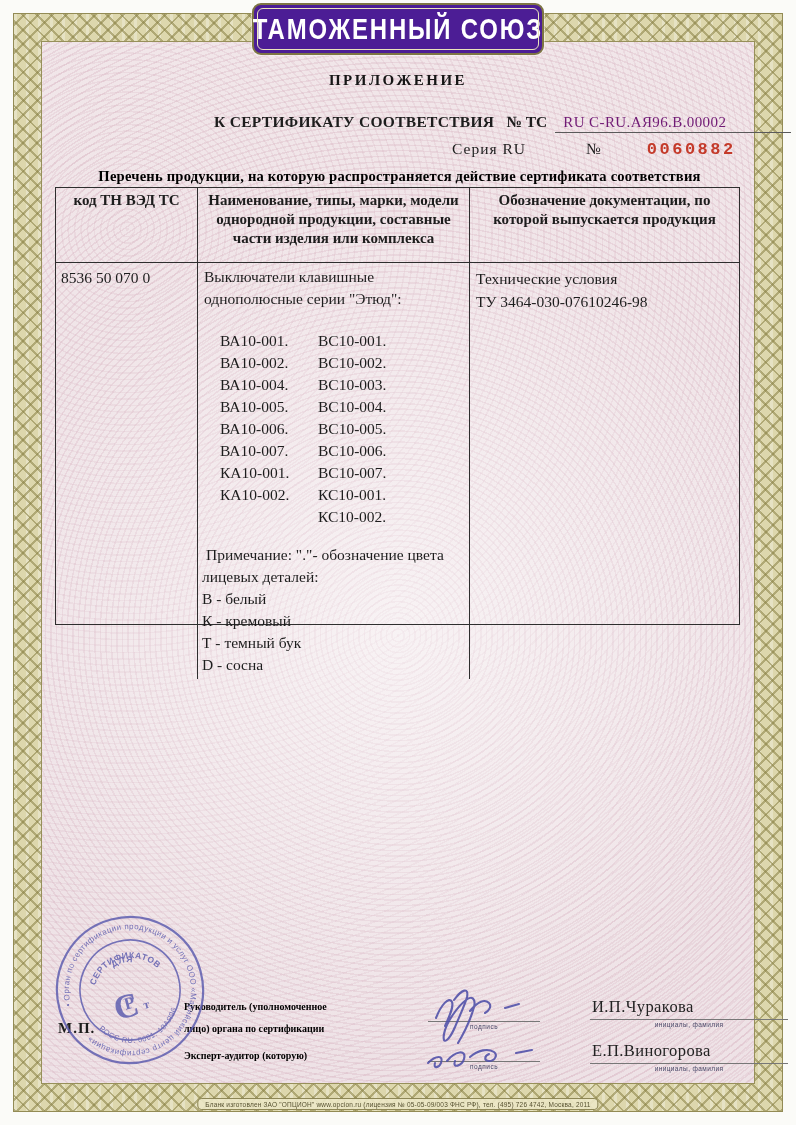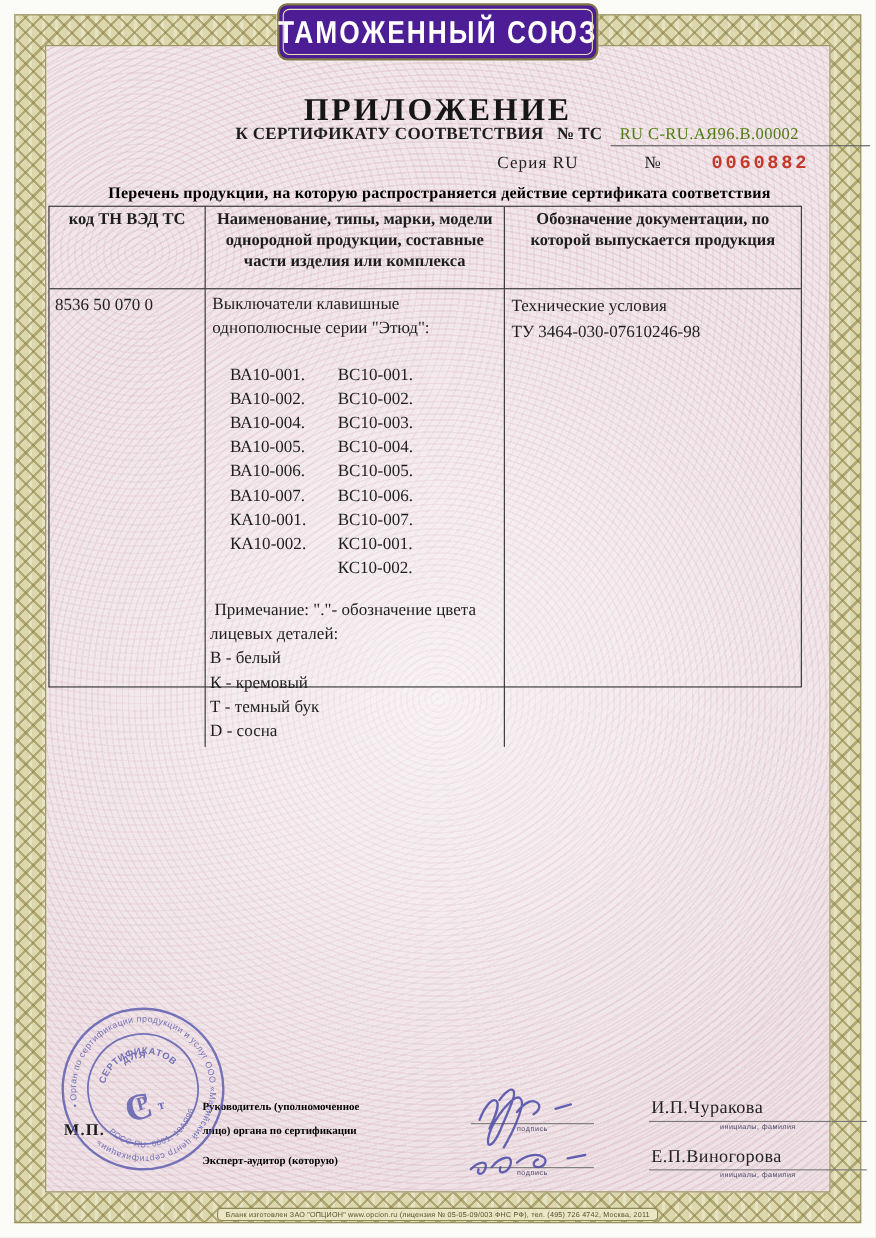--- a/index.html
+++ b/index.html
@@ -35,44 +35,44 @@
   }
   .banner::after{
     content:"";position:absolute;inset:3px;border:1.5px solid #eae4bb;border-radius:6px;
   }
   .banner-text{
     font-family:"Liberation Sans",sans-serif;font-weight:bold;font-size:26px;
     color:#fff;letter-spacing:2px;transform:scale(.92,1.1);white-space:nowrap;
   }
   
   .title{
-    position:absolute;top:84px;left:0;width:100%;text-align:center;
-    font-size:29px;font-weight:bold;letter-spacing:2.5px;color:#161616;
+    position:absolute;top:72px;left:0;width:100%;text-align:center;
+    font-size:15px;font-weight:bold;letter-spacing:2.5px;color:#161616;
   }
   .certline{position:absolute;top:113px;left:190px;display:flex;align-items:baseline;font-size:15.5px;}
   .certline .lbl{font-weight:bold;margin-right:12px;letter-spacing:.3px;margin-left:24px;}
   .certline .no{font-weight:bold;margin-right:8px;}
   .certline .val{
     display:inline-block;width:228px;border-bottom:1.5px solid #5a5a5a;
-    padding:0 0 1px 8px;font-size:15px;letter-spacing:.4px;color:#4d7c0f;
+    padding:0 0 1px 8px;font-size:15px;letter-spacing:.4px;color:#701a75;
   }
   .seriesline{position:absolute;top:140px;left:452px;display:flex;align-items:baseline;font-size:15.5px;gap:36px;}
   .seriesline .slbl{margin-right:24px;letter-spacing:1px;}
   .seriesline .sno{margin-right:10px;}
   .serial{
     font-family:"Liberation Mono",monospace;font-weight:bold;font-size:17px;
     letter-spacing:2.5px;color:#c43a2a;
   }
   .caption{
     position:absolute;top:168px;left:57px;width:685px;text-align:center;
     font-weight:bold;font-size:14.6px;letter-spacing:.2px;color:#000000;
   }
   
   .cert-table{
-    position:absolute;top:187px;left:44px;width:685px;height:438px;
+    position:absolute;top:187px;left:55px;width:685px;height:438px;
     border:1.5px solid #2e2e2e;display:grid;
     grid-template-columns:142px 272px 1fr;grid-template-rows:75px 1fr;
     box-sizing:border-box;background:transparent;
   }
   .cell{box-sizing:border-box;padding:3px 4px;font-size:15px;line-height:1.25;}
   .cell.rb{border-right:1.5px solid #2e2e2e;}
   .cell.bb{border-bottom:1.5px solid #2e2e2e;}
   .th{font-weight:bold;text-align:center;}
   .td{font-size:15.5px;line-height:1.42;}
   .td-code{padding:4px 4px 0 5px;}

